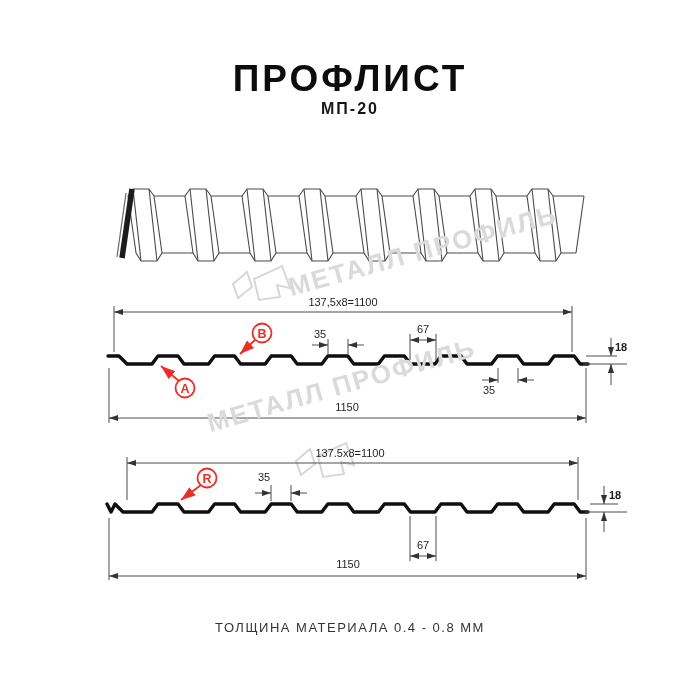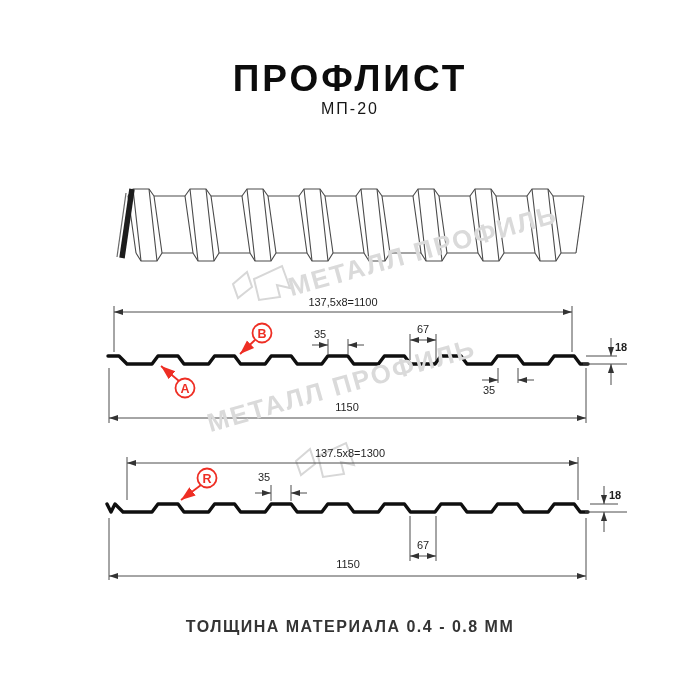--- a/index.html
+++ b/index.html
@@ -2,22 +2,22 @@
 <html><head>
 <meta charset="utf-8">
 <style>
   html,body{margin:0;padding:0;background:#fff;}
   #stage{position:relative;width:700px;height:700px;background:#ffffff;overflow:hidden;
          font-family:"Liberation Sans",sans-serif;}
   .abs{position:absolute;}
   .ctr{transform:translate(-50%,-50%);white-space:nowrap;}
   .vctr{transform:translate(0,-50%);white-space:nowrap;font-weight:bold;}
   #title{left:350px;top:79px;font-size:37px;font-weight:800;letter-spacing:3px;color:#0c0c0c;}
-  #subtitle{left:350px;top:109px;font-size:16px;font-weight:400;letter-spacing:2px;color:#161616;}
-  #footer{left:350px;top:627px;font-size:16px;font-weight:700;letter-spacing:1.5px;color:#343434;}
+  #subtitle{left:350px;top:109px;font-size:16px;font-weight:700;letter-spacing:2px;color:#161616;}
+  #footer{left:350px;top:627px;font-size:13px;font-weight:400;letter-spacing:1.5px;color:#343434;}
   .dim{font-size:11px;color:#1f1f1f;}
   .marker-letter{font-size:12.5px;font-weight:700;color:#ee2e24;}
   .wm-text{font-size:26px;font-weight:700;letter-spacing:2px;color:#dadada;transform-origin:left center;}
   #wm1-text{left:289px;top:288px;transform:translate(0,-50%) rotate(-15.5deg);}
   #wm2-text{left:208px;top:424px;transform:translate(0,-50%) rotate(-16deg);}
   svg{position:absolute;left:0;top:0;}
 </style>
 </head>
 <body>
 
@@ -171,21 +171,21 @@
 
   <span class="abs ctr dim" style="left:343px;top:302px">137,5x8=1100</span>
   <span class="abs ctr dim" style="left:320px;top:334px">35</span>
   <span class="abs ctr dim" style="left:423px;top:329px">67</span>
   <span class="abs vctr dim" style="left:615px;top:347px">18</span>
   <span class="abs ctr dim" style="left:489px;top:390px">35</span>
   <span class="abs ctr dim" style="left:347px;top:407px">1150</span>
   <span class="abs ctr marker-letter" style="left:185px;top:389px">A</span>
   <span class="abs ctr marker-letter" style="left:262px;top:334px">B</span>
 
-  <span class="abs ctr dim" style="left:350px;top:453px">137.5x8=1300</span>
+  <span class="abs ctr dim" style="left:350px;top:453px">137.5x8=1100</span>
   <span class="abs ctr dim" style="left:264px;top:477px">35</span>
   <span class="abs vctr dim" style="left:609px;top:495px">18</span>
   <span class="abs ctr dim" style="left:423px;top:545px">67</span>
   <span class="abs ctr dim" style="left:348px;top:564px">1150</span>
   <span class="abs ctr marker-letter" style="left:207px;top:479px">R</span>
 
   <div class="abs ctr" id="footer">ТОЛЩИНА МАТЕРИАЛА 0.4 - 0.8 ММ</div>
 </div>
 
 </body></html>

